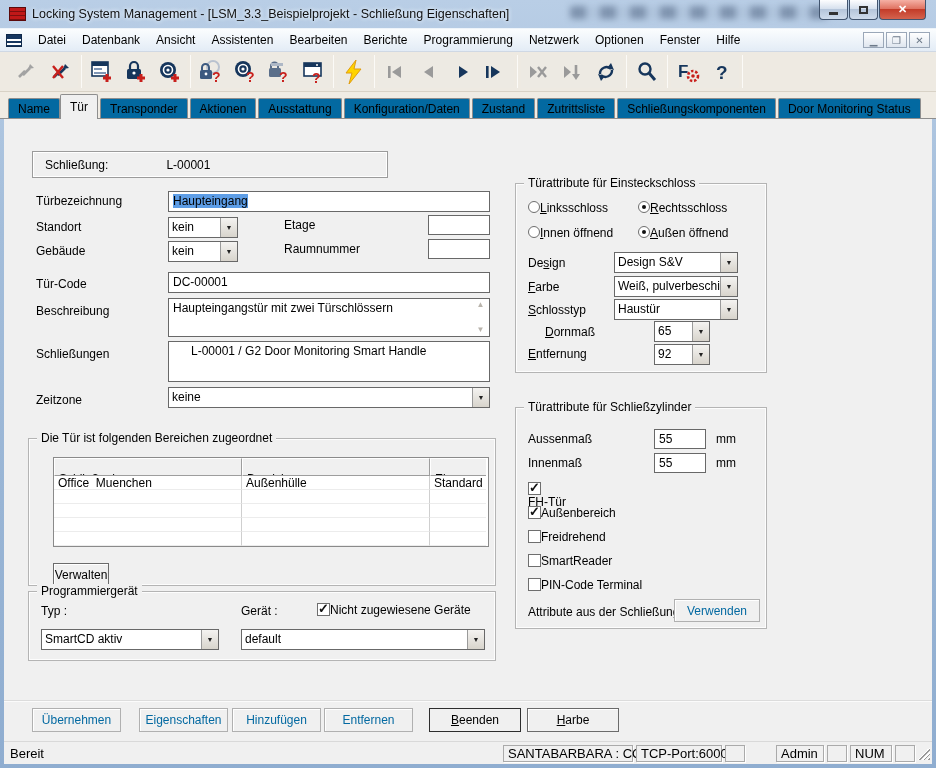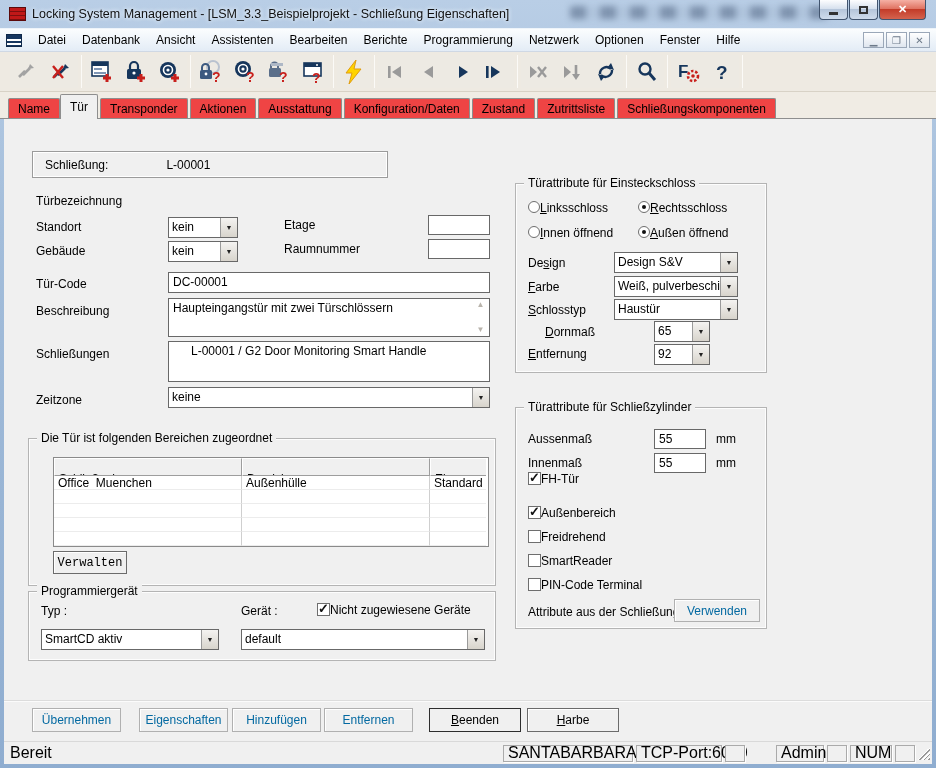--- a/index.html
+++ b/index.html
@@ -36,21 +36,21 @@
   
   .toolbar { height:41px; background:#eeeae2; border-top:1px solid #cfd8e4; border-bottom:1px solid #d8d2c6;
     display:flex; align-items:center; padding-left:10px; }
   .tbtn { width:34px; height:33px; display:flex; align-items:center; justify-content:center;
     background:#edeae3; border-radius:2px; }
   .tsep { width:1px; height:33px; background:#c6c0b4; border-right:1px solid #fbfaf7; margin:0 3px; }
   .tbtn svg { display:block; }
   
   .tabbar { height:27px; background:#f0ece4; display:flex; align-items:flex-end; padding-left:8px; position:relative; }
   .tabbar::after { content:""; position:absolute; left:0; right:0; bottom:0; height:1px; background:#8e8e8e; }
-  .tab { position:relative; font-size:12px; color:#000; background:#ef4444; border:1px solid #8e8e8e; border-bottom:none;
+  .tab { position:relative; font-size:12px; color:#000; background:#0369a1; border:1px solid #8e8e8e; border-bottom:none;
     border-radius:2px 2px 0 0; padding:3px 9px 4px 9px; margin-right:2px; height:21px; white-space:nowrap; }
   .tab.active { background:#f0f0f0; height:25px; padding-top:5px; z-index:3; margin-left:-2px; box-shadow:0 2px 0 #f0f0f0; }
   
   .content { position:relative; height:622px; margin:0 4px; background:#f0f0f0; font-size:12px; color:#000; }
   .abs { position:absolute; }
   .lbl { font-size:12px; color:#000; white-space:nowrap; }
   .field { background:#fff; border:1px solid #686868; font-size:12px; padding:2px 4px; overflow:hidden; white-space:nowrap; }
   .sel { background:#5d9de6; color:#000; }
   .groupbox { position:absolute; border:1px solid #b4b4b4; box-shadow:1px 1px 0 #fdfdfd inset, -1px -1px 0 #fdfdfd inset; }
   .groupbox > .gtitle { position:absolute; top:-8px; left:8px; background:#f0f0f0; padding:0 4px; font-size:12px; white-space:nowrap; }
@@ -75,21 +75,21 @@
   .tcell { font-size:12px; padding:0 4px; overflow:hidden; white-space:nowrap; border-right:1px solid #cfcfcf; }
   .trow.head .tcell { background:#f0f0f0; border:1px solid #fff; border-right:1px solid #9d9d9d; border-bottom:1px solid #9d9d9d; padding-top:13px; }
   .trow.body .tcell { border-bottom:1px solid #ececec; }
   .c0 { width:188px; } .c1 { width:188px; } .c2 { width:56px; border-right:none !important; }
   
   .mini-scroll { position:absolute; right:2px; top:2px; bottom:2px; width:13px; display:flex; flex-direction:column; justify-content:space-between; align-items:center; }
   .mini-scroll span { color:#b9b4ac; font-size:8px; line-height:8px; }
   
   .footer-line { position:absolute; left:0; right:0; top:581px; height:2px; border-top:1px solid #dcdcdc; border-bottom:1px solid #fbfbfb; }
   
-  .statusbar { height:23px; margin:0 4px; background:#f0f0f0; border-top:1px solid #d9d9d9; display:flex; align-items:center; font-size:16px; padding:0 2px; }
+  .statusbar { height:23px; margin:0 4px; background:#f0f0f0; border-top:1px solid #d9d9d9; display:flex; align-items:center; font-size:13px; padding:0 2px; }
   .scell { border:1px solid #aaa; box-shadow:1px 1px 0 #fff; height:17px; display:flex; align-items:center; padding:0 4px; margin-right:3px; background:#f0f0f0; white-space:nowrap; }
   .scell.ready { border:none; box-shadow:none; flex:1; }
   .grip { width:13px; height:13px; margin-left:2px;
     background:linear-gradient(135deg,transparent 0 50%,#fff 50% 56%,#999 56% 62%,transparent 62% 68%,#fff 68% 74%,#999 74% 80%,transparent 80% 86%,#fff 86% 92%,#999 92%); }
 </style>
 </head>
 <body>
 
 <div class="window">
 
@@ -281,30 +281,32 @@
   <div class="tabbar">
     <div class="tab">Name</div>
     <div class="tab active">Tür</div>
     <div class="tab">Transponder</div>
     <div class="tab">Aktionen</div>
     <div class="tab">Ausstattung</div>
     <div class="tab">Konfiguration/Daten</div>
     <div class="tab">Zustand</div>
     <div class="tab">Zutrittsliste</div>
     <div class="tab">Schließungskomponenten</div>
+    <div class="tab">Door Monitoring Status</div>
   </div>
 
   <div class="content">
 
     <div class="abs" style="left:28px; top:32px; width:356px; height:27px; border:1px solid #9b9b9b; box-shadow:1px 1px 0 #fff inset,-1px -1px 0 #fff inset; display:flex; align-items:center;">
       <span class="lbl" style="margin-left:12px;">Schließung:</span>
       <span class="lbl" style="margin-left:58px;">L-00001</span>
     </div>
 
     <span class="lbl abs" style="left:32px; top:75px;">Türbezeichnung</span>
+    <div class="field abs" style="left:164px; top:72px; width:322px; height:21px;"><span class="sel">Haupteingang</span></div>
 
     <span class="lbl abs" style="left:32px; top:101px;">Standort</span>
     <div class="combo" style="left:164px; top:98px; width:70px; height:21px;">
       <span class="ctext">kein</span>
         <span class="cbtn">▼</span>
     </div>
     <span class="lbl abs" style="left:280px; top:99px;">Etage</span>
     <div class="field abs" style="left:424px; top:96px; width:62px; height:20px;"></div>
 
     <span class="lbl abs" style="left:32px; top:125px;">Gebäude</span>
@@ -365,21 +367,21 @@
             <div class="tcell c0"></div>
             <div class="tcell c1"></div>
             <div class="tcell c2"></div>
           </div>
         <div class="trow body">
             <div class="tcell c0"></div>
             <div class="tcell c1"></div>
             <div class="tcell c2"></div>
           </div>
       </div>
-      <div class="btn" style="left:24px; top:112px; width:74px; height:23px; position:absolute;font-family:Liberation Mono, monospace;">Verwalten</div>
+      <div class="btn" style="left:24px; top:124px; width:56px; height:23px; position:absolute;">Verwalten</div>
     </div>
 
     <div class="groupbox" style="left:24px; top:472px; width:468px; height:70px;">
       <span class="gtitle">Programmiergerät</span>
       <span class="lbl abs" style="left:12px; top:12px;">Typ :</span>
       <span class="lbl abs" style="left:212px; top:12px;">Gerät :</span>
       <div class="ck-row" style="left:288px; top:11px;">
         <span class="checkbox checked"></span>
         <span class="lbl">Nicht zugewiesene Geräte</span>
       </div>
@@ -439,21 +441,21 @@
     </div>
 
     <div class="groupbox" style="left:511px; top:288px; width:252px; height:222px;">
       <span class="gtitle">Türattribute für Schließzylinder</span>
       <span class="lbl abs" style="left:12px; top:24px;">Aussenmaß</span>
       <div class="field abs" style="left:138px; top:21px; width:52px; height:20px;">55</div>
       <span class="lbl abs" style="left:200px; top:24px;">mm</span>
       <span class="lbl abs" style="left:12px; top:48px;">Innenmaß</span>
       <div class="field abs" style="left:138px; top:45px; width:52px; height:20px;">55</div>
       <span class="lbl abs" style="left:200px; top:48px;">mm</span>
-      <div class="ck-row" style="left:12px; top:64px;">
+      <div class="ck-row" style="left:12px; top:74px;flex-direction:column;">
         <span class="checkbox checked"></span>
         <span class="lbl">FH-Tür</span>
       </div>
       <div class="ck-row" style="left:12px; top:98px;">
         <span class="checkbox checked"></span>
         <span class="lbl">Außenbereich</span>
       </div>
       <div class="ck-row" style="left:12px; top:122px;">
         <span class="checkbox"></span>
         <span class="lbl">Freidrehend</span>

